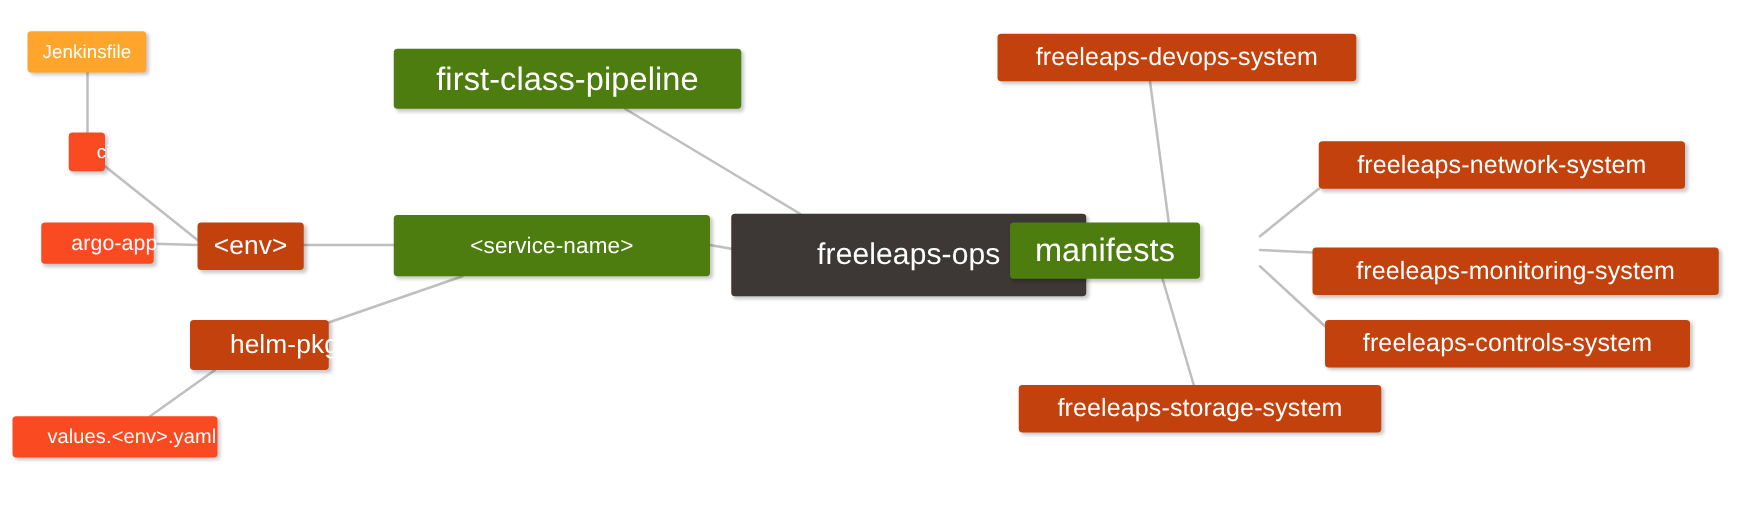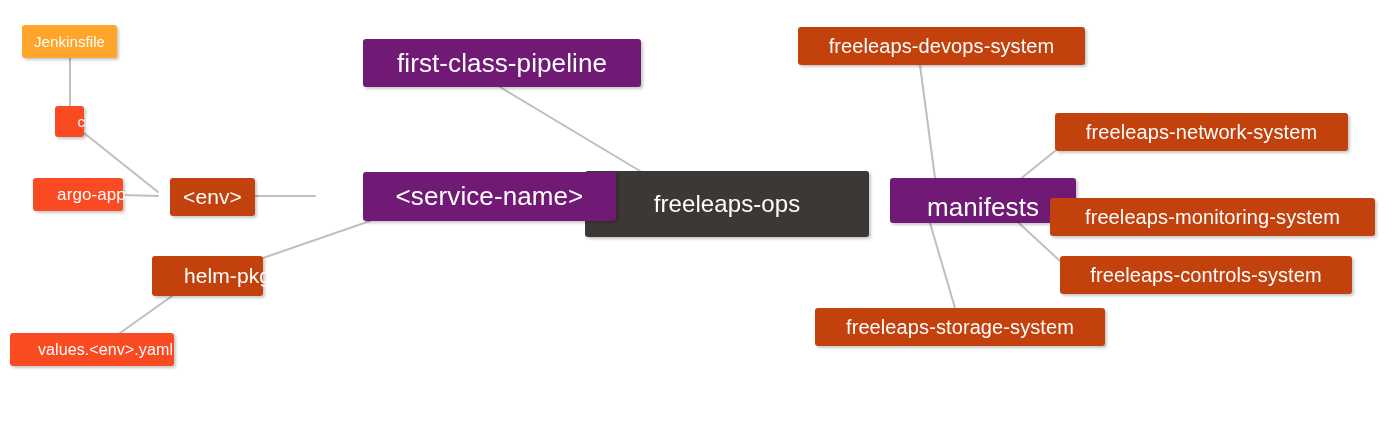--- a/index.html
+++ b/index.html
@@ -40,21 +40,21 @@
     box-sizing: border-box;
     color: #ffffff;
     border-radius: 3px;
     white-space: nowrap;
     letter-spacing: 0.1px;
     box-shadow: 2px 2px 3px rgba(0,0,0,0.22);
     z-index: 5;
     user-select: none;
   }
   .n-root   { background: #3d3835; }
-  .n-blue   { background: #701a75; margin-left: 48px; }
+  .n-blue   { background: #4d7c0f; }
   .n-green  { background: #c2410c; }
   .n-red    { background: #fa4a22; padding-left: 27px; }
   .n-orange { background: #ffa52b; }
 </style>
 </head>
 <body>
 
 <div id="stage">
   <svg id="edges" viewBox="0 0 1390 421">
       <line x1="70" y1="58" x2="70" y2="106"></line>
@@ -69,30 +69,30 @@
       <line x1="920" y1="65" x2="935" y2="178"></line>
       <line x1="1055" y1="151" x2="1008" y2="189"></line>
       <line x1="1050" y1="202" x2="1008" y2="200"></line>
       <line x1="1060" y1="261" x2="1008" y2="213"></line>
       <line x1="955" y1="308" x2="930" y2="223"></line>
     </svg>
   <div id="node-layer">
       <div class="node n-root" style="left: 585px; top: 171px; width: 284px; height: 66px; font-size: 24px;">
         <span>freeleaps-ops</span>
       </div>
-      <div class="node n-blue" style="left: 315px; top: 172px; width: 253px; height: 49px; font-size: 26px;">
+      <div class="node n-blue" style="left: 315px; top: 172px; width: 253px; height: 49px; font-size: 18px;">
         <span>&lt;service-name&gt;</span>
       </div>
       <div class="node n-blue" style="left: 315px; top: 39px; width: 278px; height: 48px; font-size: 26px;">
         <span>first-class-pipeline</span>
       </div>
-      <div class="node n-blue" style="left: 842px; top: 178px; width: 186px; height: 45px; font-size: 26px; align-items: flex-end;">
+      <div class="node n-blue" style="left: 808px; top: 178px; width: 152px; height: 45px; font-size: 26px;">
         <span>manifests</span>
       </div>
-      <div class="node n-green" style="left: 170px; top: 178px; width: 85px; height: 38px; font-size: 21px;">
+      <div class="node n-green" style="left: 158px; top: 178px; width: 85px; height: 38px; font-size: 21px;">
         <span>&lt;env&gt;</span>
       </div>
       <div class="node n-green" style="left: 152px; top: 256px; width: 111px; height: 40px; font-size: 21px; padding-left: 40px;">
         <span>helm-pkg</span>
       </div>
       <div class="node n-red" style="left: 55px; top: 106px; width: 29px; height: 31px; font-size: 15px;">
         <span>ci</span>
       </div>
       <div class="node n-orange" style="left: 22px; top: 25px; width: 95px; height: 33px; font-size: 15px;">
         <span>Jenkinsfile</span>

